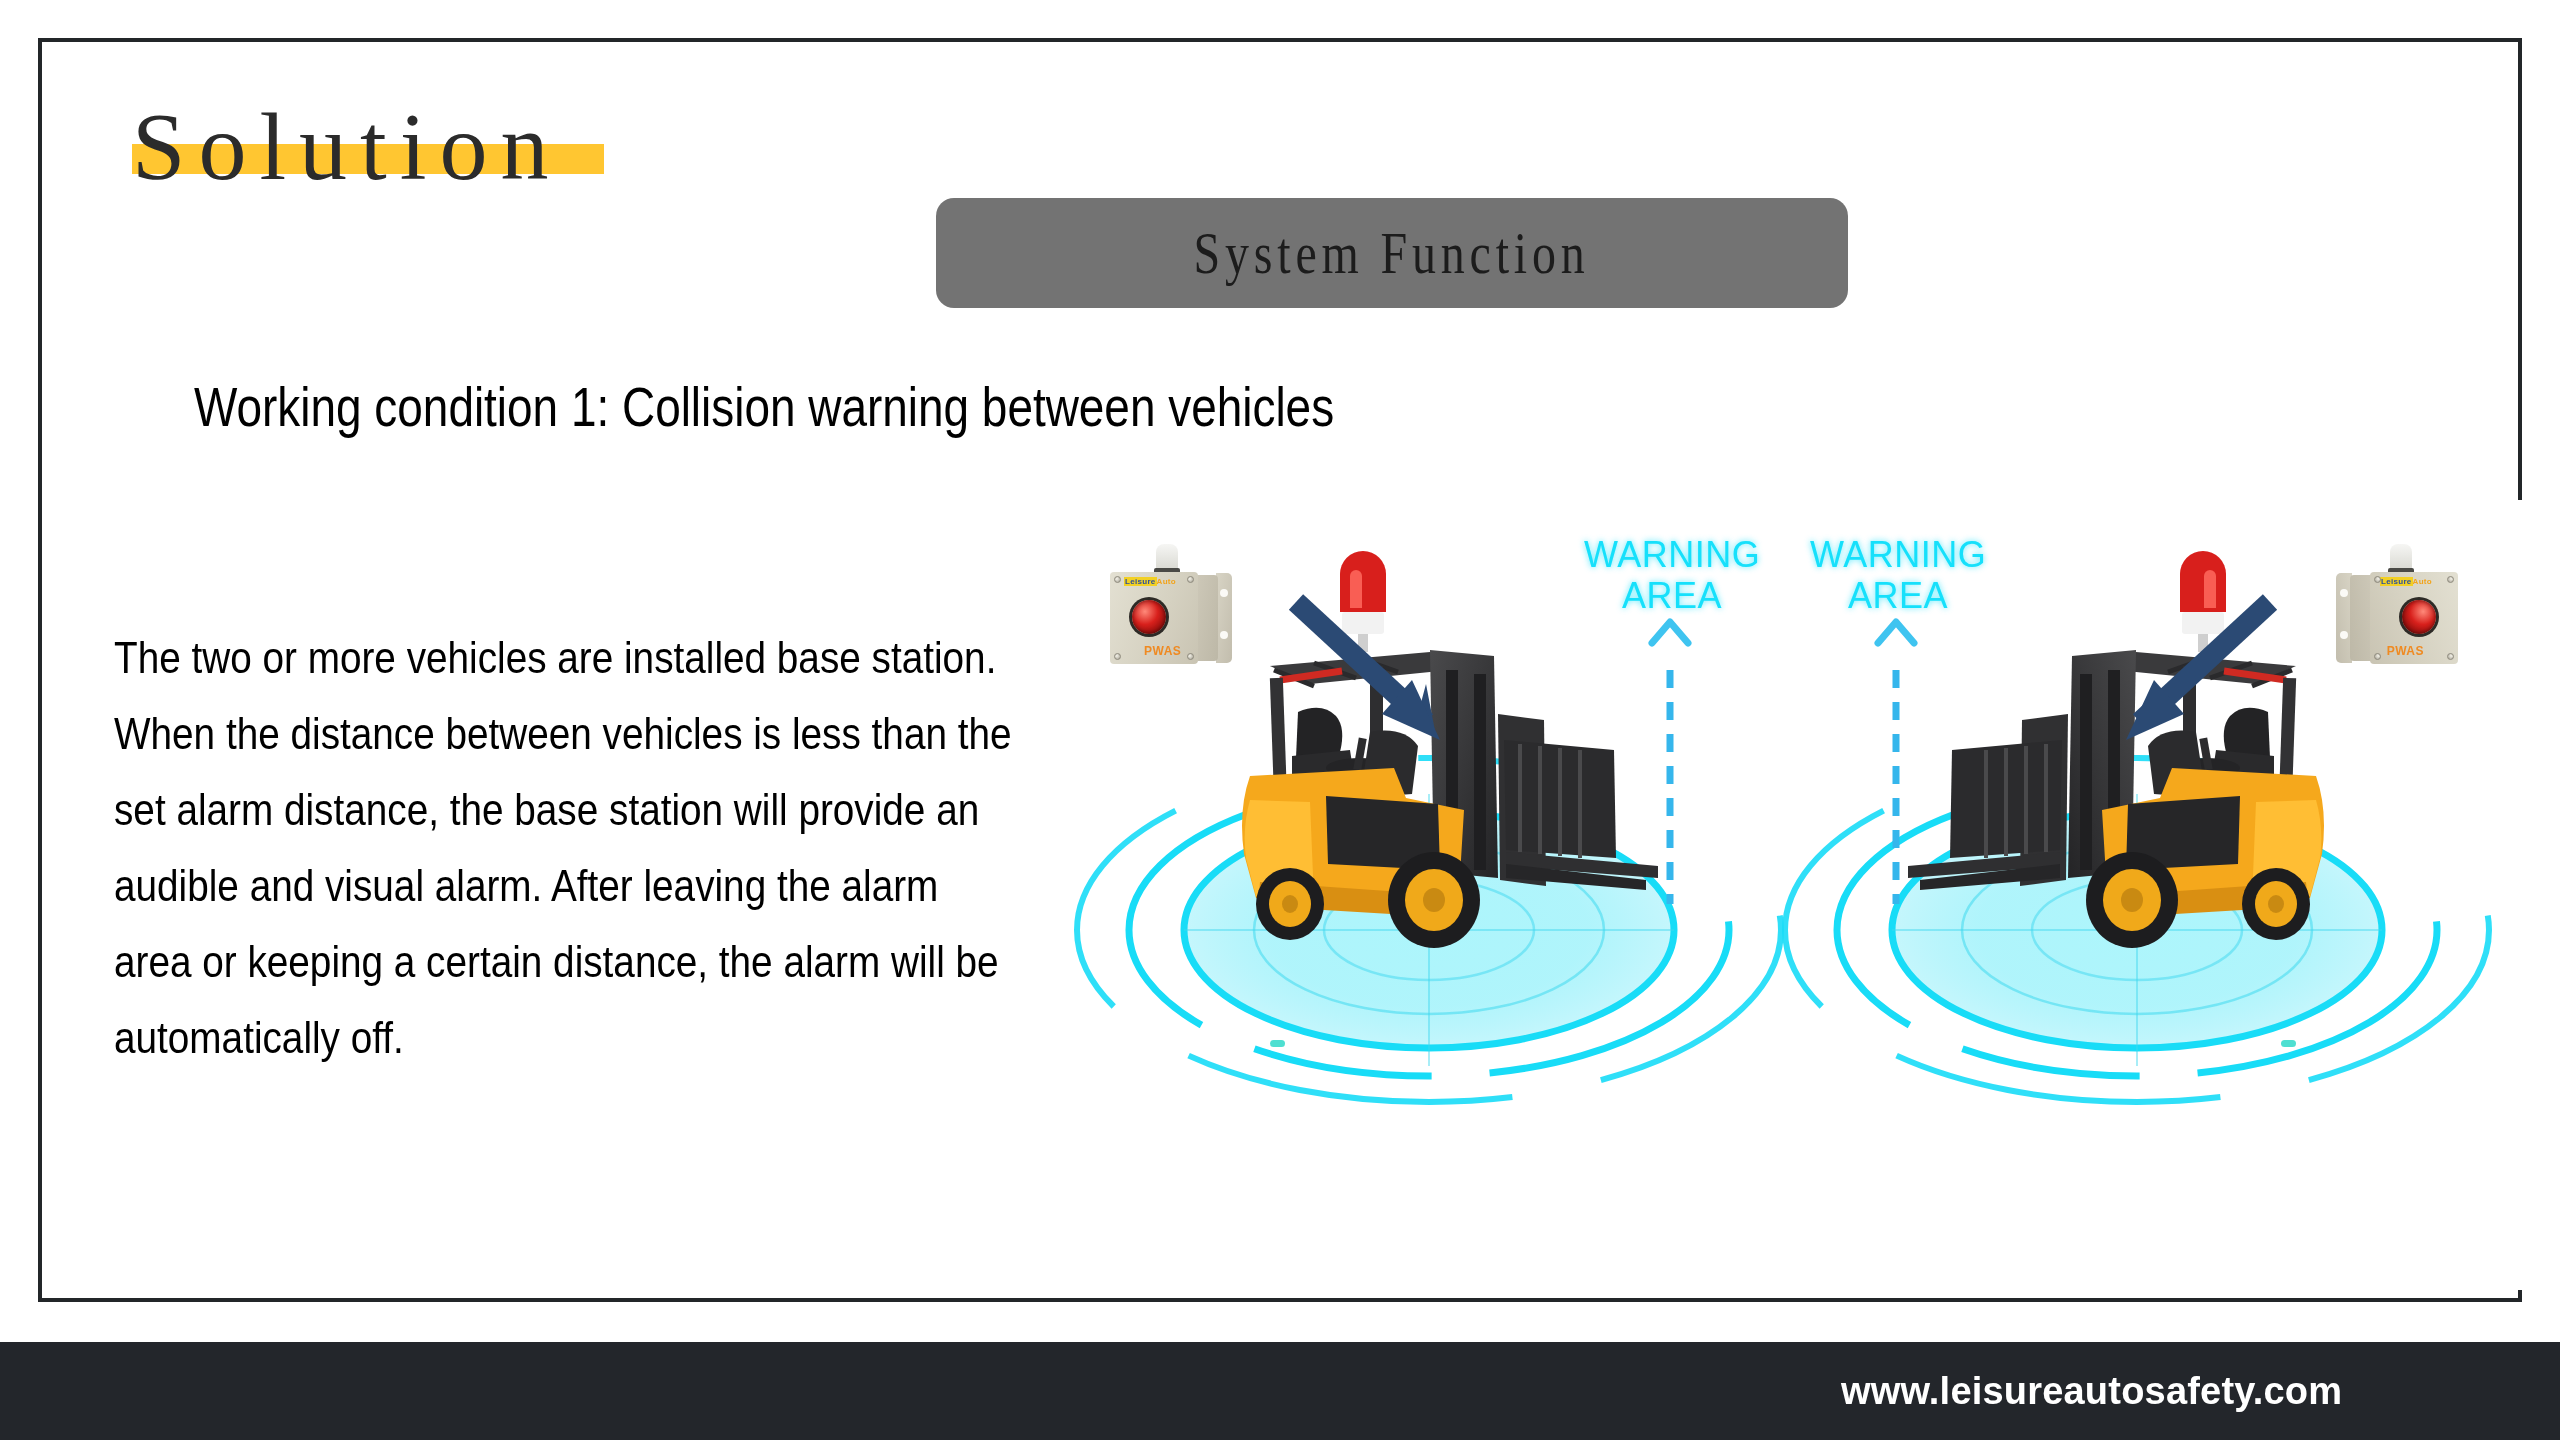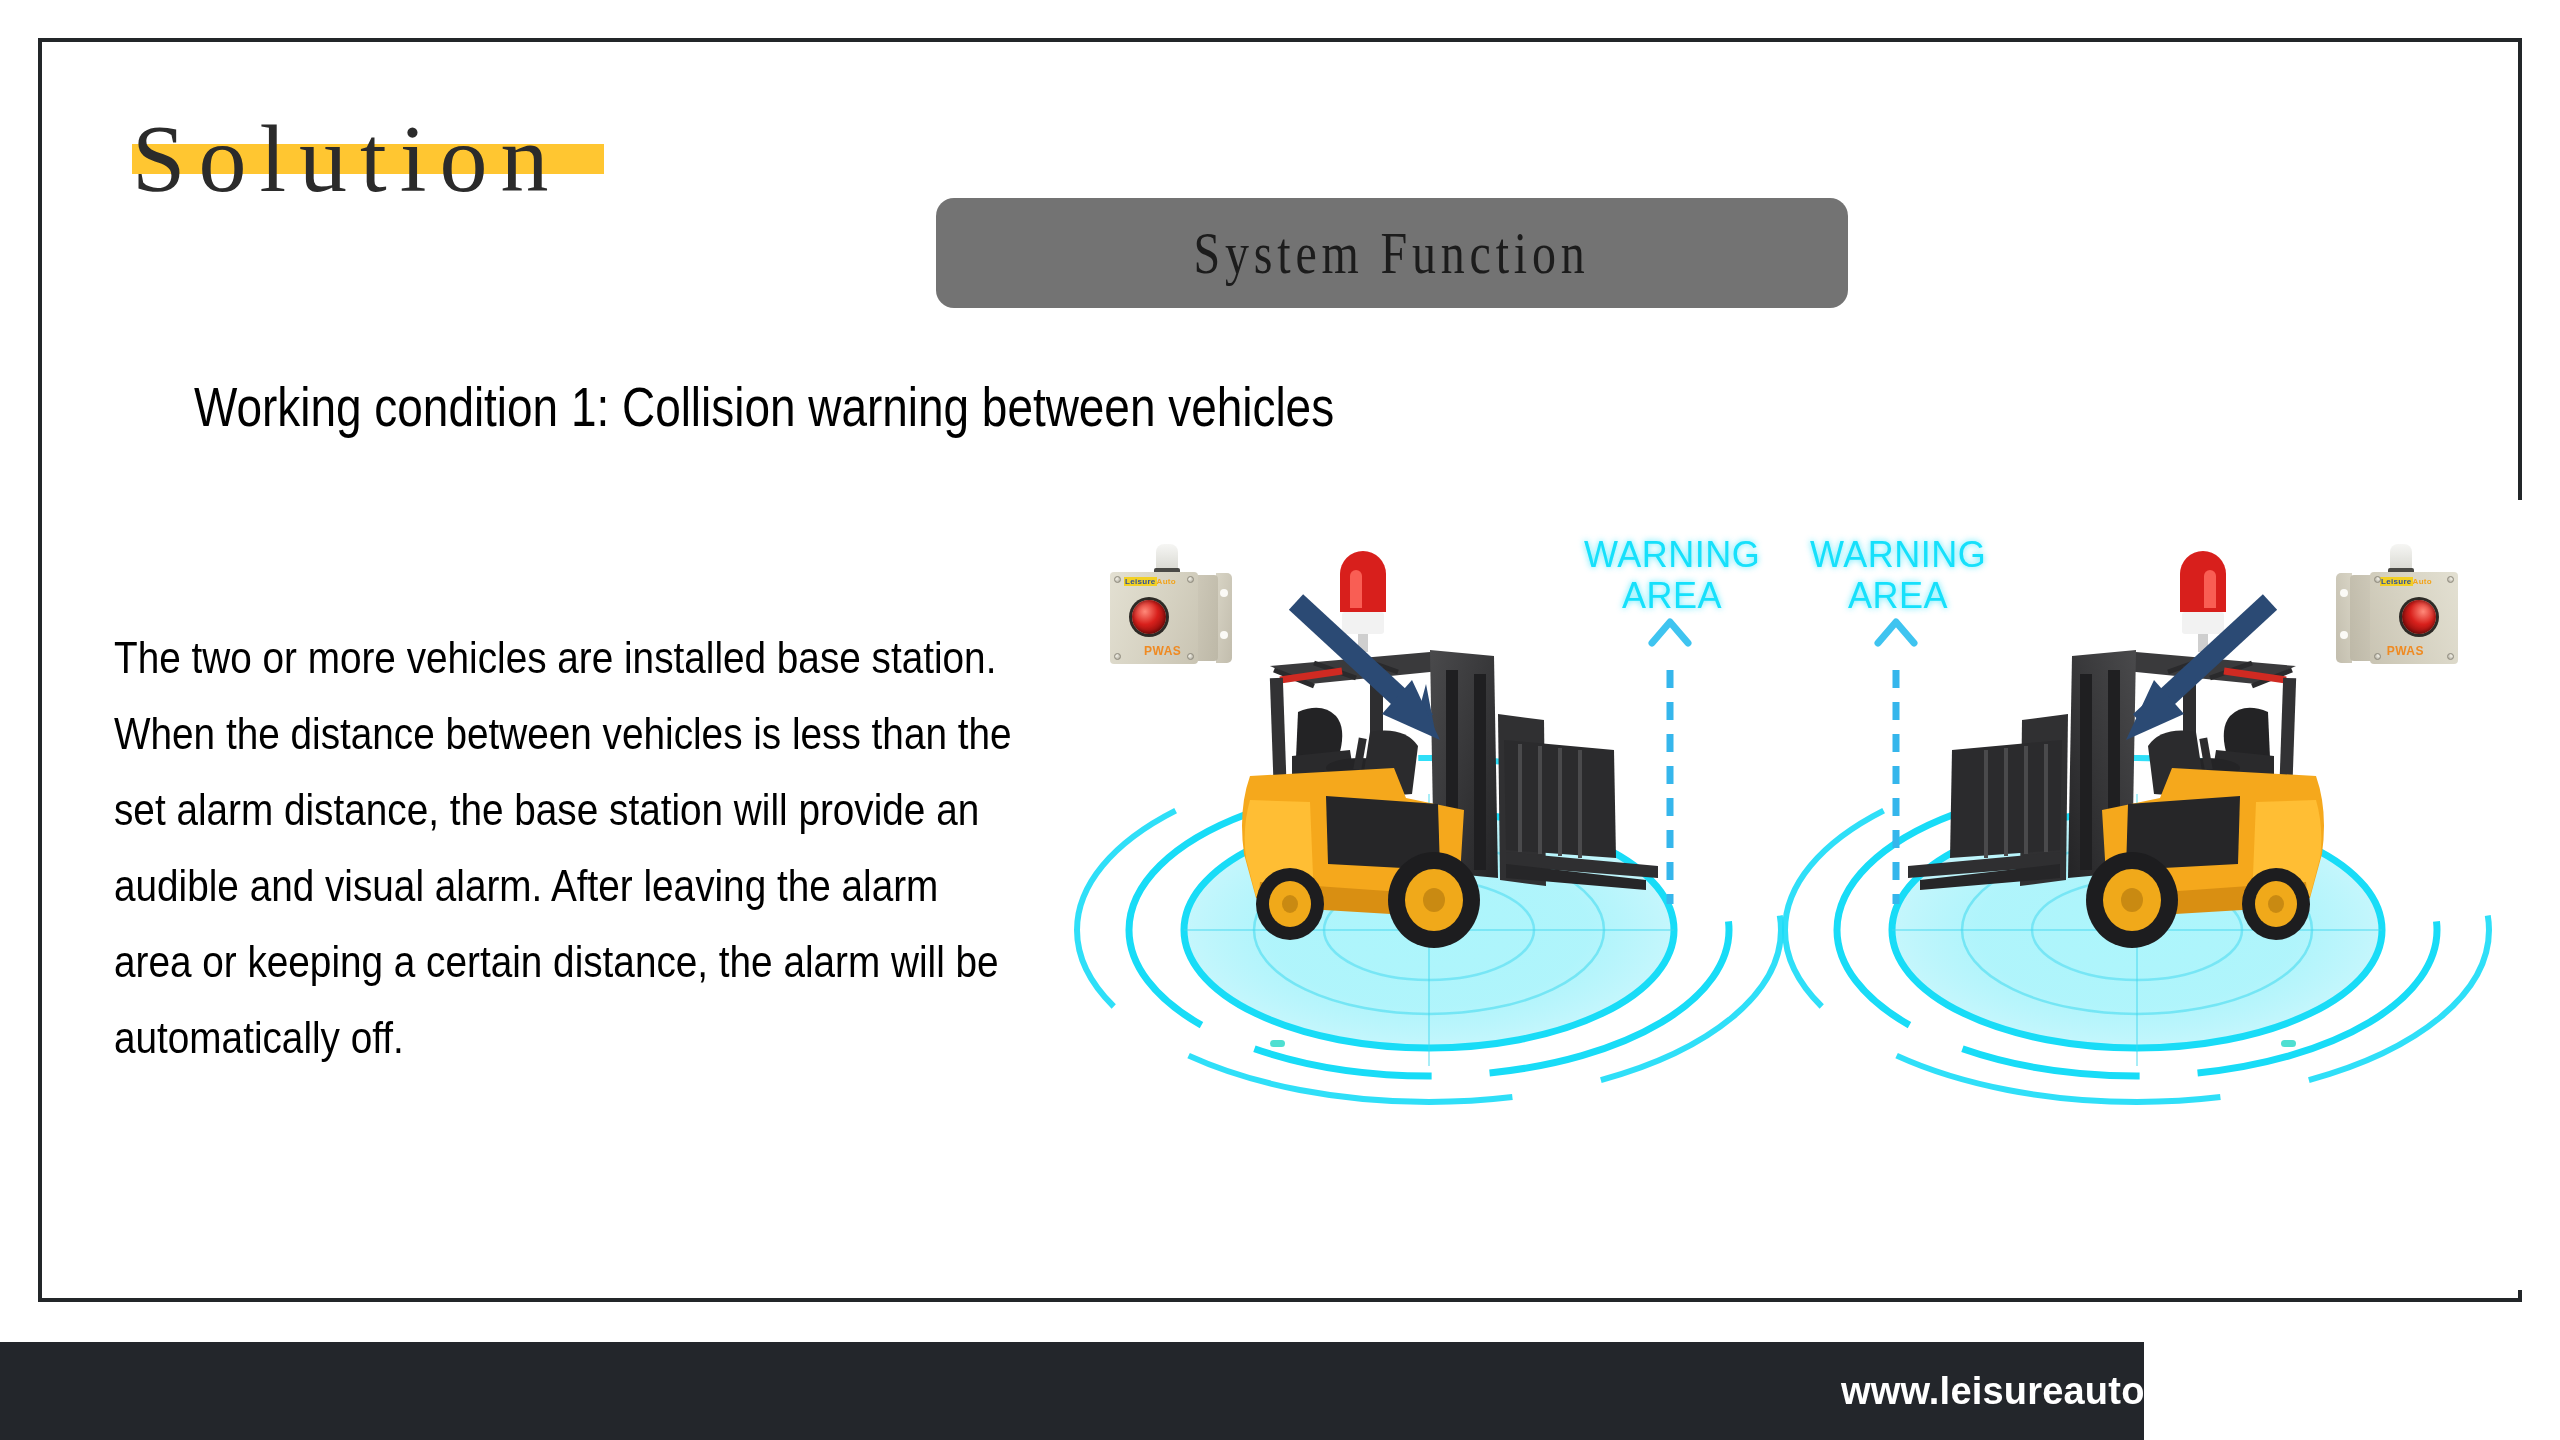--- a/index.html
+++ b/index.html
@@ -22,21 +22,21 @@
   #title-block { position:absolute; left:90px; top:45px; height:130px; }
   #title-highlight {
     position:absolute; left:0px; top:57px;
     width:472px; height:30px;
     background:#FFC631;
   }
   #title-text {
     position:relative;
     font-family:"Liberation Serif", serif;
     font-size:96px; font-weight:400; color:#2b2b2b;
-    letter-spacing:13px; line-height:120px; white-space:nowrap;margin-top:12px;
+    letter-spacing:13px; line-height:120px; white-space:nowrap;
   }
 
   
   #banner {
     position:absolute; left:894px; top:156px;
     width:912px; height:110px;
     background:#737373; border-radius:18px;
     display:flex; align-items:center; justify-content:center;
   }
   #banner-label {
@@ -131,21 +131,21 @@
   }
   .dev-screw {
     position:absolute; width:7px; height:7px; border-radius:50%;
     background:radial-gradient(circle at 35% 35%,#f4f2e9,#a5a193);
     border:1px solid #8e8a7d;
   }
 
   
   #footer {
     position:absolute; left:0; top:1342px;
-    width:2144px; height:98px; background:#23262b;
+    width:2560px; height:98px; background:#23262b;
     display:flex; align-items:center;
   }
   #footer-url {
     position:absolute; left:1841px;
     font-size:38px; font-weight:700; color:#ffffff; letter-spacing:.2px;
   }
 </style>
 </head>
 <body>
 

